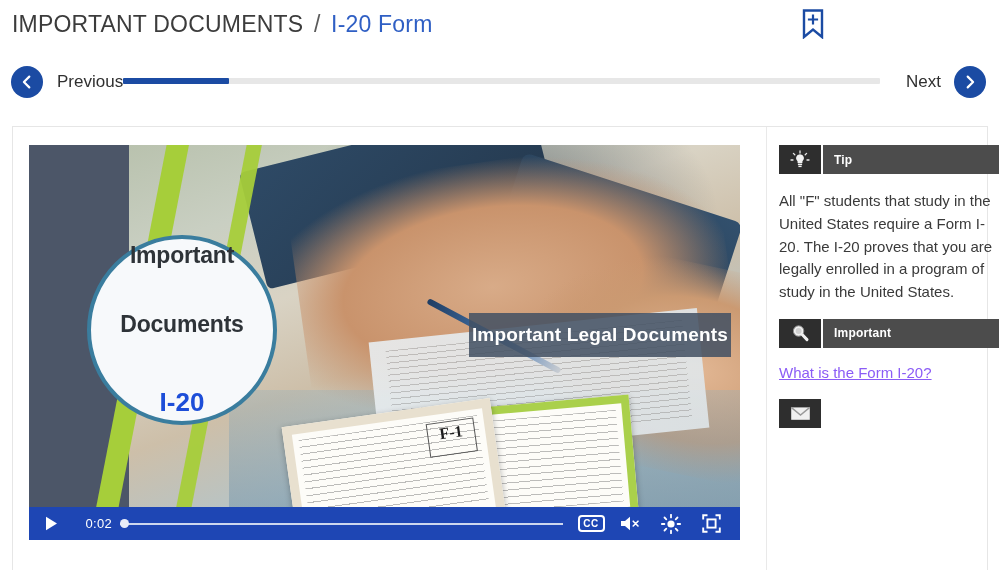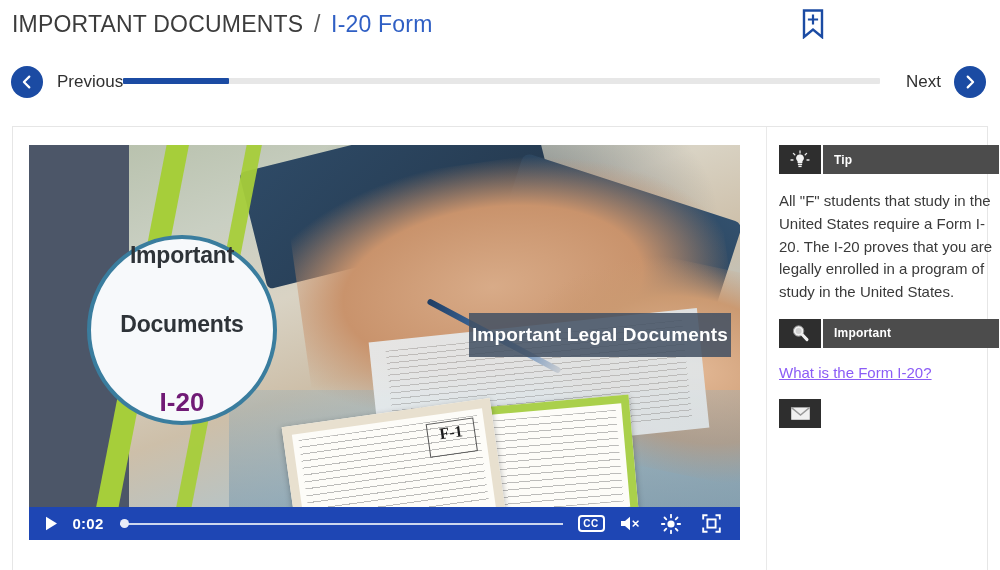--- a/index.html
+++ b/index.html
@@ -186,21 +186,21 @@
     display: flex; flex-direction: column;
     align-items: center; justify-content: center;
     line-height: 1.12;
     gap: 44px;
   }
   .badge-l1, .badge-l2 {
     font-size: 23px; font-weight: bold; color: #2e3338;
     letter-spacing: -0.2px;
   }
   .badge-i20 {
-    font-size: 26px; font-weight: bold; color: #701a75;
+    font-size: 26px; font-weight: bold; color: #1d4ed8;
     margin-top: 6px;
   }
 
   .vbanner {
     position: absolute;
     background: rgba(66,80,99,0.86);
     color: #ffffff;
     font-family: "Liberation Sans Narrow", "Liberation Sans", sans-serif;
     font-weight: bold;
     letter-spacing: 0.2px;
@@ -212,22 +212,22 @@
   .video-controls {
     position: absolute; left: 0; bottom: 0;
     width: 100%; height: 33px;
     background: #1e46b4;
     display: flex; align-items: center;
     padding: 0 9px;
     gap: 0;
   }
   .vc-play { width: 26px; display: flex; align-items: center; justify-content: center; cursor: pointer; }
   .vc-time {
-    color: #fff; font-size: 15px; font-weight: bold;
-    width: 48px; text-align: center; letter-spacing: .3px;
+    color: #fff; font-size: 13px; font-weight: normal;
+    width: 48px; text-align: right; letter-spacing: .3px;
   }
   .vc-seek {
     position: relative; flex: 1 1 auto; height: 14px;
     display: flex; align-items: center; cursor: pointer;
     margin: 0 8px;
   }
   .vc-seek-track { width: 100%; height: 2px; background: #cdd7ee; }
   .vc-seek-knob {
     position: absolute; left: 0; width: 9px; height: 9px;
     border-radius: 50%; background: #e8edf8;

